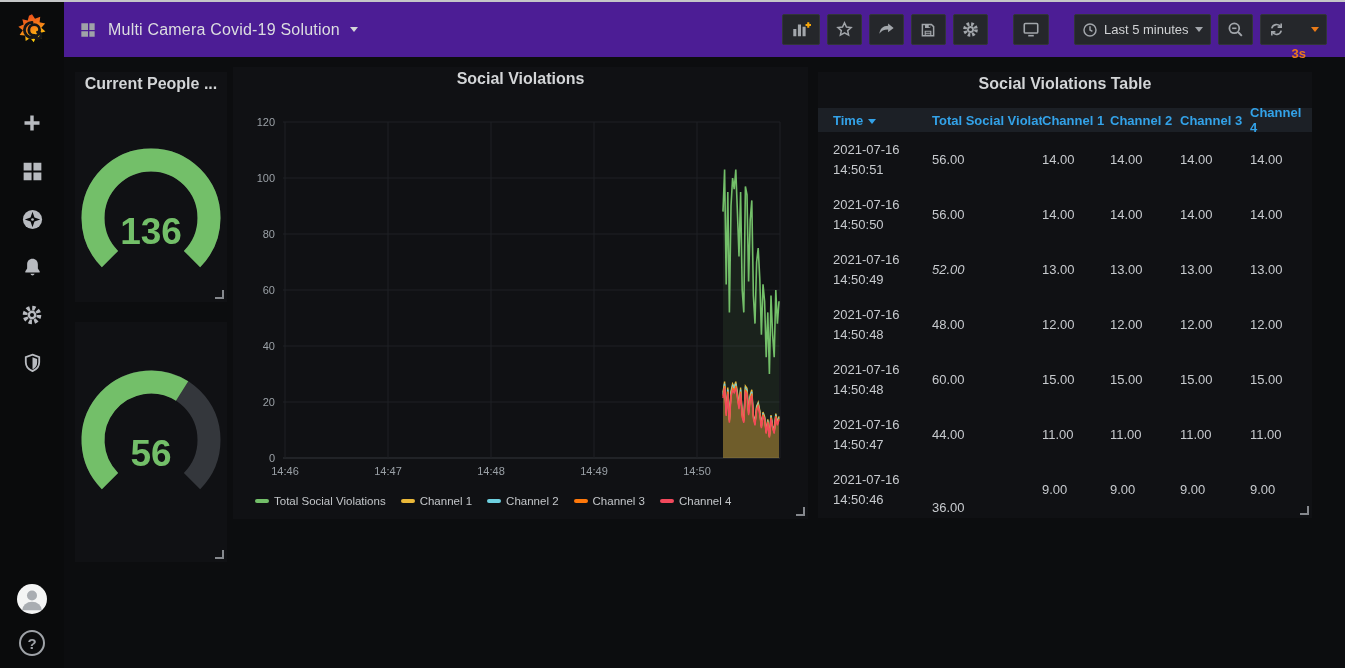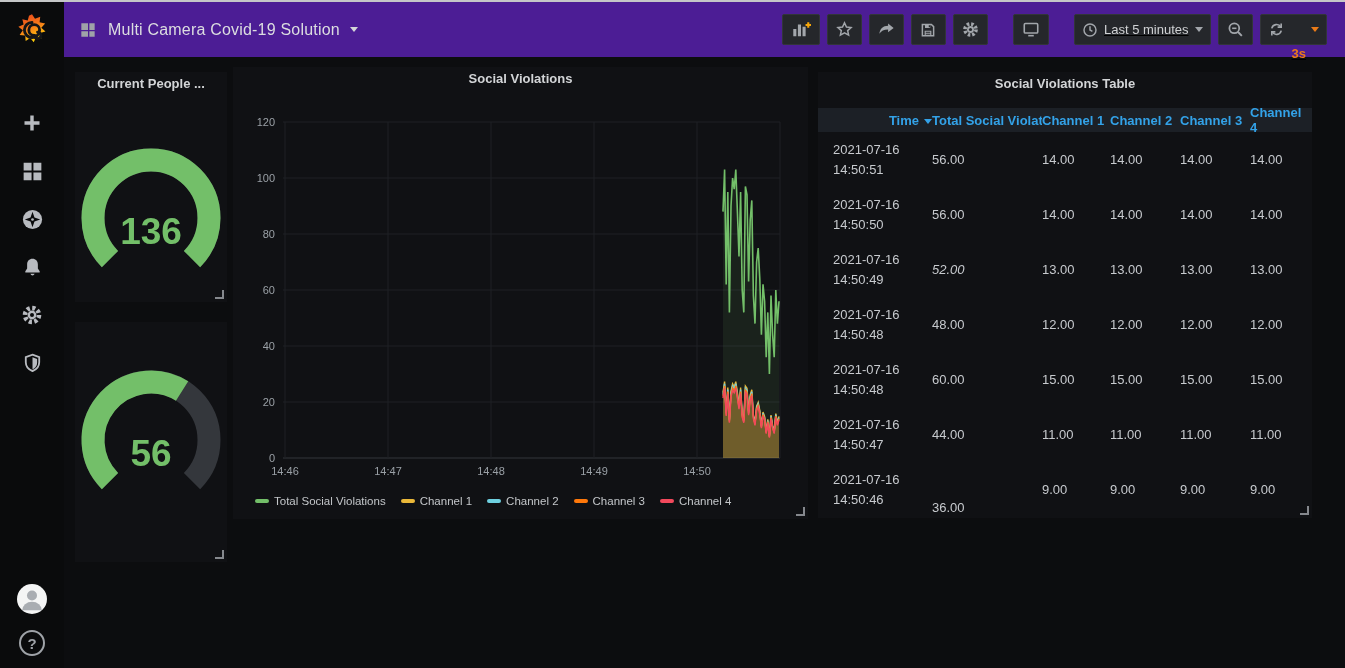--- a/index.html
+++ b/index.html
@@ -11,30 +11,30 @@
   .side-icons{position:absolute;left:0;top:108px;width:64px;display:flex;flex-direction:column;align-items:center;gap:22px;}
   .side-btn{width:26px;height:26px;color:#b8bbc0;display:flex;align-items:center;justify-content:center;cursor:pointer;}
   .side-bottom{position:absolute;left:0;bottom:12px;width:64px;display:flex;flex-direction:column;align-items:center;gap:16px;}
   .avatar{width:30px;height:30px;border-radius:50%;background:#f4f5f5;display:flex;align-items:center;justify-content:center;overflow:hidden;}
   .help-circle{width:26px;height:26px;border-radius:50%;border:2px solid #9fa3a8;color:#9fa3a8;
     display:flex;align-items:center;justify-content:center;font-size:15px;font-weight:bold;box-sizing:border-box;}
   
   .topbar{position:absolute;left:64px;top:2px;width:1281px;height:55px;background:#4c1d95;display:flex;align-items:center;}
   .tb-left{display:flex;align-items:center;gap:10px;margin-left:14px;color:#d4d6d8;}
   .dash-title{font-size:16px;color:#dcdde0;font-weight:500;letter-spacing:.2px;}
-  .tb-right{margin-left:auto;margin-right:18px;display:flex;align-items:center;gap:7px;text-decoration:underline;}
+  .tb-right{margin-left:auto;margin-right:18px;display:flex;align-items:center;gap:7px;}
   .tb-btn{height:31px;min-width:35px;background:#25272b;border:1px solid #323539;border-radius:2px;
     display:flex;align-items:center;justify-content:center;color:#a2a6ab;cursor:pointer;box-sizing:border-box;padding:0 7px;}
   .tb-gap{width:11px;}
   .tb-label{font-size:13px;color:#d0d2d4;font-weight:500;margin:0 6px 0 6px;white-space:nowrap;}
   .caret{width:0;height:0;border-left:4px solid transparent;border-right:4px solid transparent;border-top:5px solid #a2a6ab;display:inline-block;}
   .refresh-int{font-size:13px;font-weight:700;margin:0 5px 0 7px;}
   
   .panel{position:absolute;background:#101114;}
-  .panel-title{text-align:center;font-size:13px;font-weight:600;color:#d3d5d7;line-height:24px;height:24px;
+  .panel-title{text-align:center;font-size:16px;font-weight:600;color:#d3d5d7;line-height:24px;height:24px;
     white-space:nowrap;overflow:hidden;}
   .resize-handle{position:absolute;right:3px;bottom:3px;width:7px;height:7px;
     border-right:2px solid #85888d;border-bottom:2px solid #85888d;cursor:nwse-resize;}
   
   .gauge-panel{width:152px;height:230px;}
   .gauge-svg{display:block;margin:0 auto;}
   
   .chart-panel{left:233px;top:67px;width:575px;height:452px;}
   .legend{position:absolute;left:22px;top:428px;display:flex;align-items:center;gap:15px;}
   .legend-item{display:flex;align-items:center;gap:5px;cursor:pointer;}
@@ -278,21 +278,21 @@
         <span class="legend-dash" style="background: rgb(242, 73, 92);"></span>
         <span class="legend-label">Channel 4</span>
       </div>
     </div>
   <div class="resize-handle"></div>
 </section>
 
 <section class="panel table-panel">
   <div class="panel-title">Social Violations Table</div>
   <div class="tbl-header" id="tbl-header">
-      <div class="tbl-hcell" style="width: 114px; padding-left: 3px; text-align: right;">Time<span class="sort-caret"></span></div>
+      <div class="tbl-hcell" style="width: 114px; padding-left: 15px;">Time<span class="sort-caret"></span></div>
       <div class="tbl-hcell clip" style="width: 110px; padding-left: 0px;">Total Social Violations</div>
       <div class="tbl-hcell" style="width: 68px; padding-left: 0px;">Channel 1</div>
       <div class="tbl-hcell" style="width: 70px; padding-left: 0px;">Channel 2</div>
       <div class="tbl-hcell" style="width: 70px; padding-left: 0px;">Channel 3</div>
       <div class="tbl-hcell" style="width: 47px; padding-left: 0px; white-space: normal;">Channel 4</div>
     </div>
   <div id="tbl-body">
       <div class="tbl-row">
         <div class="tbl-cell time-cell" style="width: 114px; padding-left: 15px;">
           <div>2021-07-16</div>

